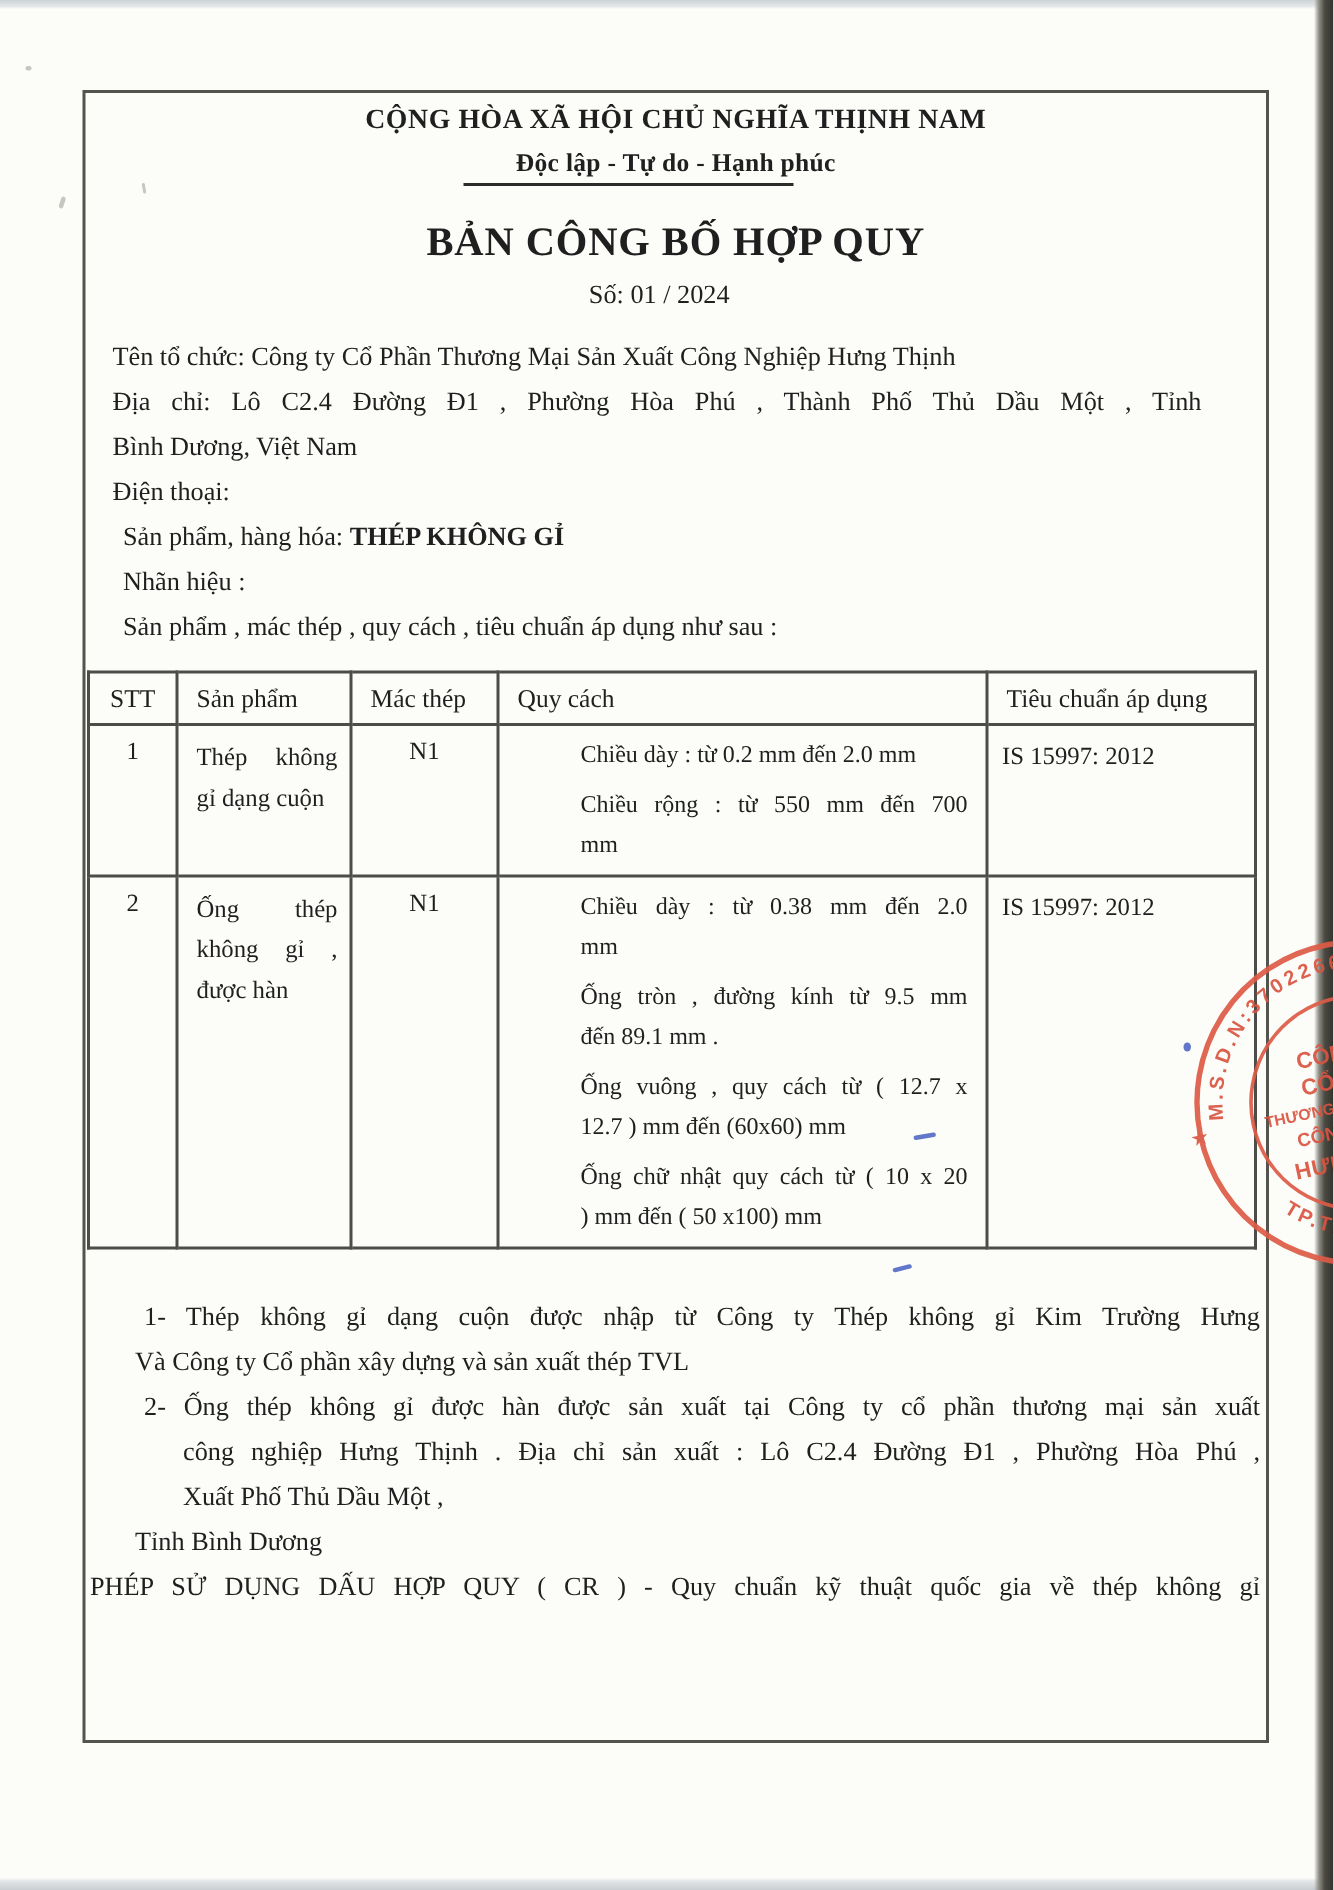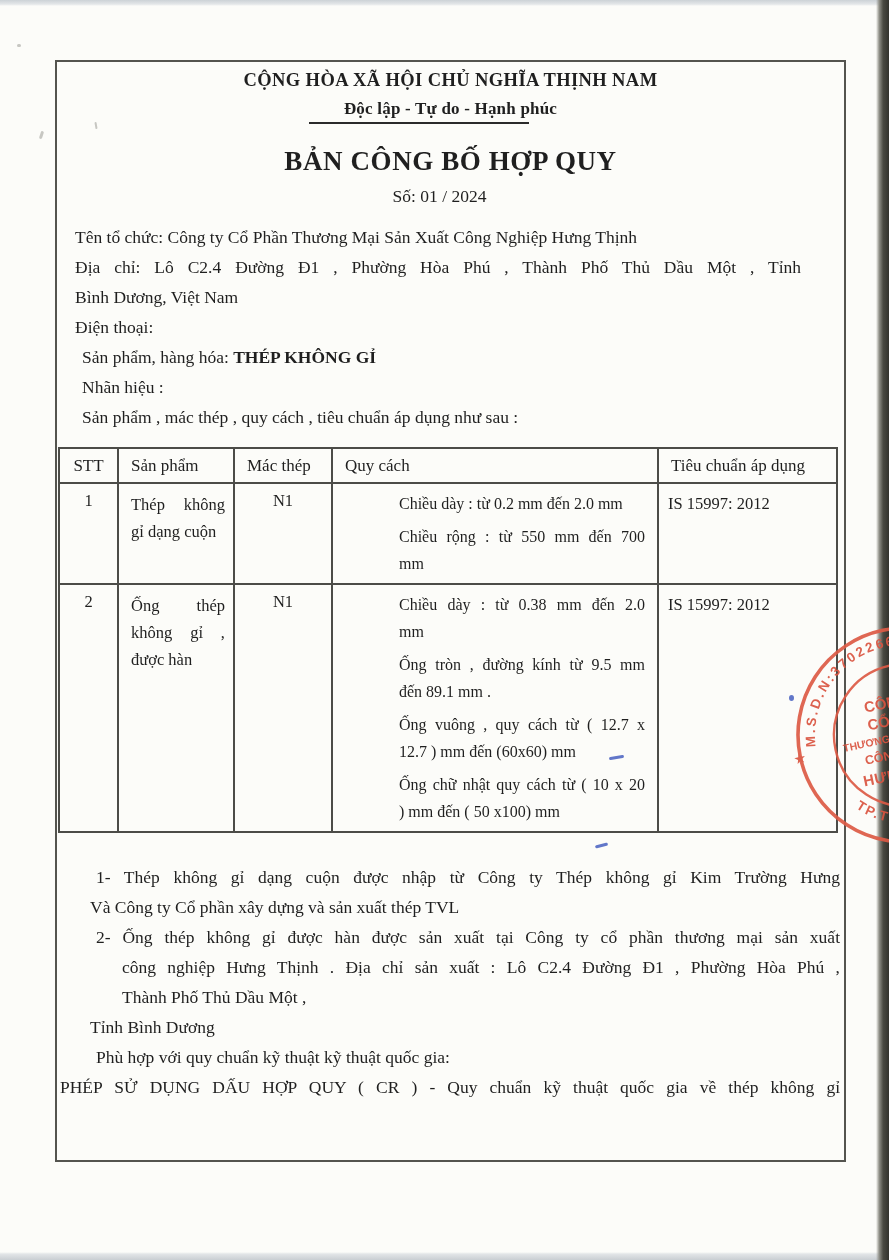--- a/index.html
+++ b/index.html
@@ -39,21 +39,21 @@
   .doc-table { position:absolute; left:1px; top:385px; width:778px;
                border-collapse:collapse; table-layout:fixed; font-size:16.5px; }
   .doc-table th, .doc-table td { border:2px solid #4c4c48; }
   .doc-table th { font-weight:normal; font-size:17px; height:33px;
                   text-align:left; padding:0 0 0 12px; vertical-align:middle; }
   .doc-table th.c { text-align:center; padding:0; }
   .doc-table td { vertical-align:top; }
   td.stt { text-align:center; padding-top:7px; }
   td.sp  { padding:7px 8px 0 12px; line-height:27px; }
   td.mt  { text-align:center; padding-top:7px; }
-  td.qc  { padding:6px 12px 0 20px; }
+  td.qc  { padding:6px 12px 0 8px; }
   td.tc  { padding:7px 4px 0 9px; }
   .spl { line-height:27px; }
   .bullet { position:relative; padding-left:46px; margin-bottom:6px; }
   .bullet::before { content:""; position:absolute; left:17px; top:11px;
                     width:6px; height:6px; border-radius:50%; background:#26262
 
 4; }
   .bl { font-size:16px; line-height:27px; }
   td.tc .tcv { line-height:26px; }
 
@@ -189,23 +189,22 @@
           </td>
         </tr>
       </tbody>
     </table>
 
     <div class="notes">
       <div class="n1l1 jl">1- Thép không gỉ dạng cuộn được nhập từ Công ty Thép không gỉ Kim Trường Hưng</div>
       <div class="n1l2">Và Công ty Cổ phần xây dựng và sản xuất thép TVL</div>
       <div class="n2l1 jl">2- Ống thép không gỉ được hàn được sản xuất tại Công ty cổ phần thương mại sản xuất</div>
       <div class="n2l2 jl">công nghiệp Hưng Thịnh . Địa chỉ sản xuất : Lô C2.4 Đường Đ1 , Phường Hòa Phú ,</div>
-      <div class="n2l3">Thành Phố Thủ Dầu Một ,</div>
+      <div class="n2l3">Xuất Phố Thủ Dầu Một ,</div>
       <div class="tinh">Tỉnh Bình Dương</div>
-      <div class="phuhop">Phù hợp với quy chuẩn kỹ thuật kỹ thuật quốc gia:</div>
       <div class="qcvn2 jl">PHÉP SỬ DỤNG DẤU HỢP QUY ( CR ) -  Quy chuẩn kỹ thuật quốc gia về thép không gỉ</div>
     </div>
 
   </div>
 
   <svg class="stamp" viewBox="0 0 210 290" xmlns="http://www.w3.org/2000/svg">
     <g transform="rotate(-12 150 140)">
       <circle class="ring" cx="150" cy="140" r="107"></circle>
       <circle class="ring2" cx="150" cy="140" r="71"></circle>
       <path id="arcTop" d="M 60 140 A 90 90 0 1 1 240 140" fill="none"></path>

